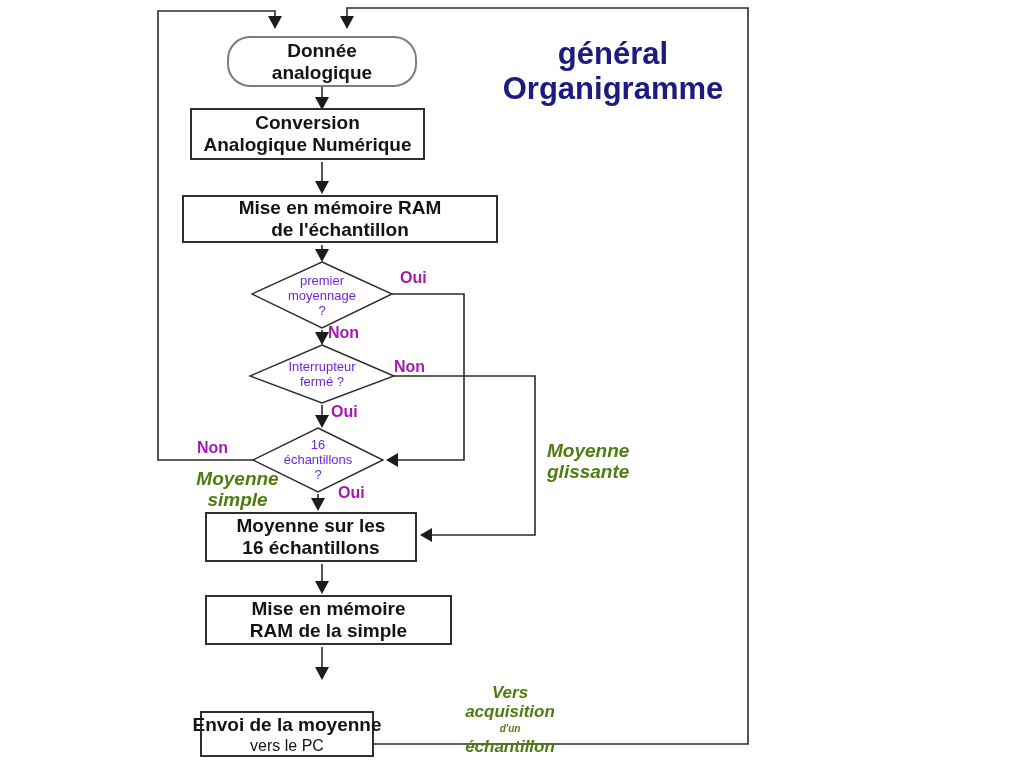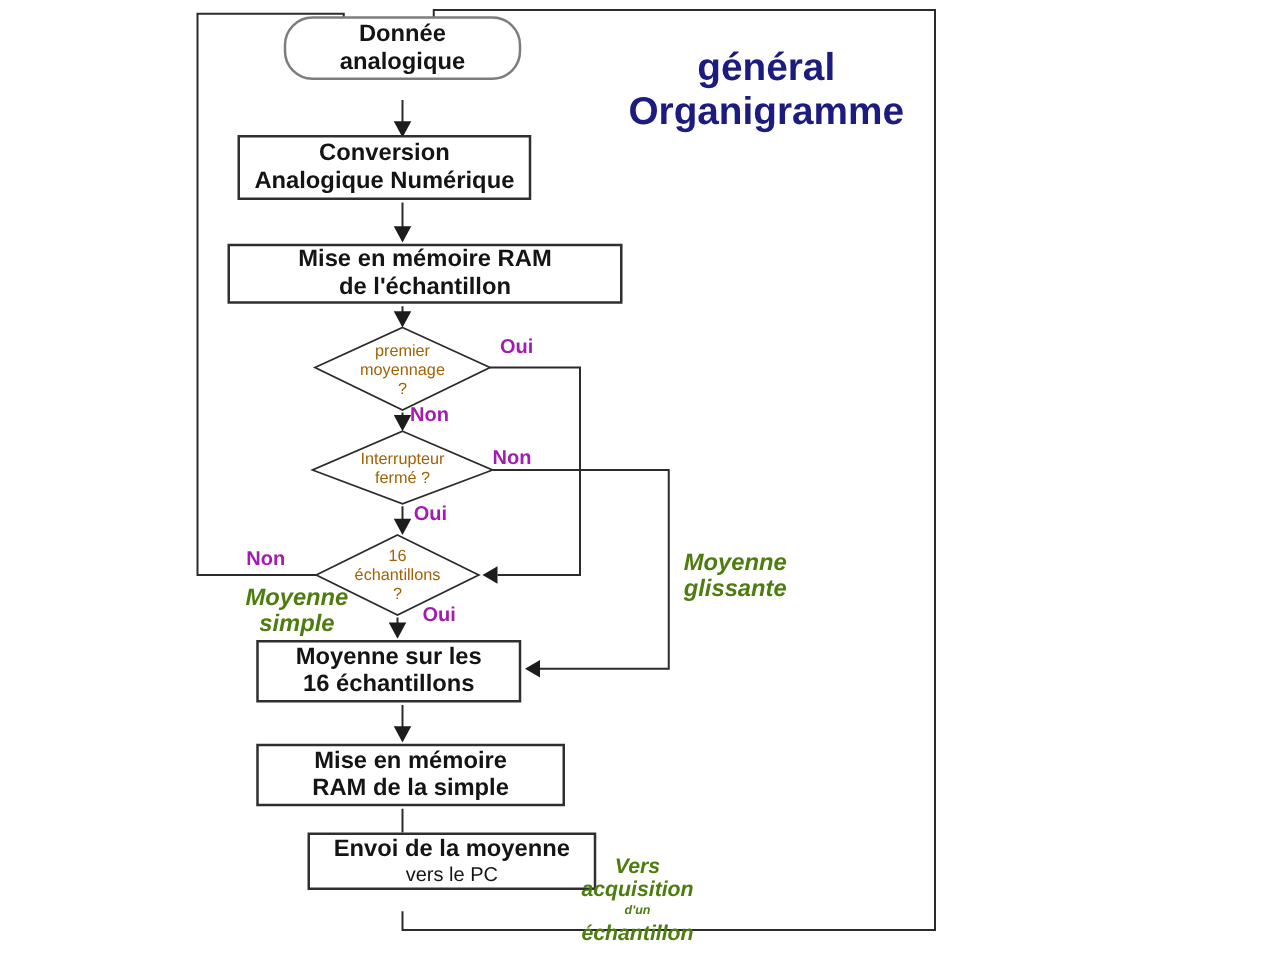--- a/index.html
+++ b/index.html
@@ -11,21 +11,21 @@
   .box {
     position:absolute; box-sizing:border-box; background:#ffffff;
     border:2px solid #2f2f2f; display:flex; flex-direction:column;
     align-items:center; justify-content:center; text-align:center;
     font-weight:bold; font-size:19px; line-height:22px; white-space:nowrap;
   }
   .box.gray-border { border-color:#7d7d7d; }
   .box .sub { font-weight:normal; font-size:16px; line-height:19px; }
   .dtext {
     position:absolute; text-align:center; font-size:13px; line-height:15px;
-    color:#a16207; white-space:nowrap;
+    color:#6d28d9; white-space:nowrap;
   }
   .blabel {
     position:absolute; font-weight:bold; font-size:16px; line-height:20px;
     color:#a21caf; white-space:nowrap;
   }
   .ann {
     position:absolute; font-style:italic; font-weight:bold; font-size:19px;
     line-height:21px; color:#4d7c0f; white-space:nowrap;
   }
   .ann.center { text-align:center; }
@@ -74,21 +74,21 @@
       <polygon points="322,594 315,581 329,581"></polygon>
       <polygon points="322,680 315,667 329,667"></polygon>
     </g>
   </svg>
 
   <div class="page-title" style="color:#1b1b80;">
     <div>général</div>
     <div>Organigramme</div>
   </div>
 
-  <div class="box gray-border" style="left:227px; top:13px; width:190px; height:51px;border-radius:23px;">
+  <div class="box gray-border" style="left:227px; top:36px; width:190px; height:51px;border-radius:23px;">
     <div>Donnée</div>
     <div>analogique</div>
   </div>
 
   <div class="box" style="left:190px; top:108px; width:235px; height:52px;">
     <div>Conversion</div>
     <div>Analogique Numérique</div>
   </div>
 
   <div class="box" style="left:182px; top:195px; width:316px; height:48px;">
@@ -99,21 +99,21 @@
   <div class="box" style="left:205px; top:512px; width:212px; height:50px;">
     <div>Moyenne sur les</div>
     <div>16 échantillons</div>
   </div>
 
   <div class="box" style="left:205px; top:595px; width:247px; height:50px;">
     <div>Mise en mémoire</div>
     <div>RAM de la simple</div>
   </div>
 
-  <div class="box" style="left:200px; top:666px; width:231px; height:46px;margin-left:46px;">
+  <div class="box" style="left:200px; top:711px; width:174px; height:46px;">
     <div>Envoi de la moyenne</div>
     <div class="sub">vers le PC</div>
   </div>
 
   <div class="dtext" style="left:262px; top:273px; width:120px;">
     <div>premier</div>
     <div>moyennage</div>
     <div>?</div>
   </div>
 

